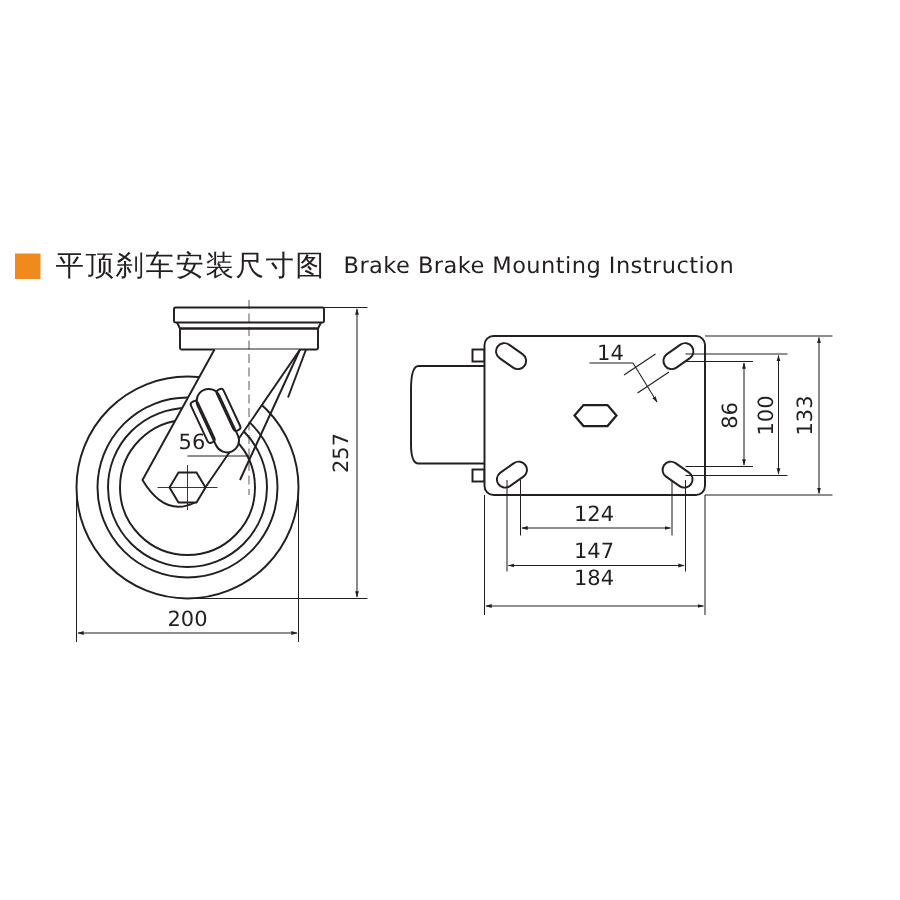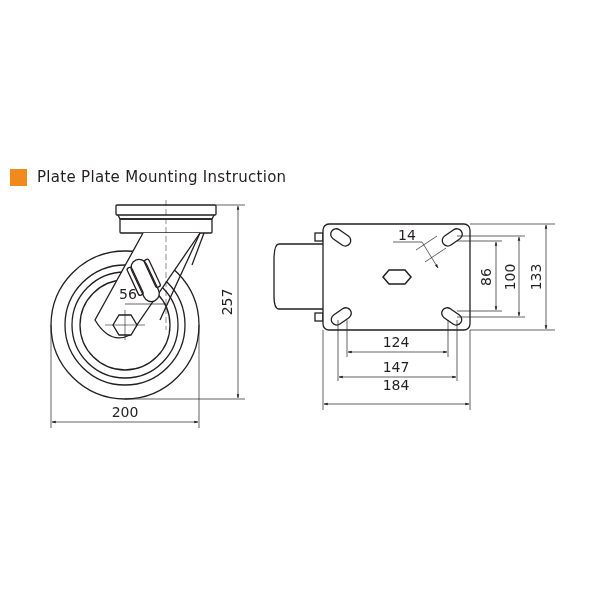--- a/index.html
+++ b/index.html
@@ -9,21 +9,22 @@
     .title-cn { font-family: "DejaVu Sans", sans-serif; font-size: 19px; color: #231f20; letter-spacing: 1px; margin-right: 12px; }
     .title-en { font-family: "DejaVu Sans", sans-serif; font-size: 15px; color: #231f20; letter-spacing: 0.3px; }
     svg { position: absolute; left: 0; top: 0; }
     .dim-text { font-family: "DejaVu Sans", sans-serif; font-size: 14px; fill: #231f20; }
   </style>
 </head>
 <body>
 
 <div class="header">
   <div class="marker" style="background:#f08a1c"></div>
-  <span class="title-en">Plate Plate Mounting Instruction</span>
+  <span class="title-cn">平顶刹车安装尺寸图</span>
+  <span class="title-en">Brake Brake Mounting Instruction</span>
 </div>
 
 <svg width="600" height="600" viewBox="0 0 600 600">
   <defs>
     <marker id="arr" viewBox="0 0 10 10" refX="9" refY="5" markerWidth="6" markerHeight="6" orient="auto-start-reverse">
       <path d="M0,2 L10,5 L0,8 z" fill="#231f20"></path>
     </marker>
   </defs>
 
   <g fill="none" stroke="#231f20" stroke-width="1.3">

